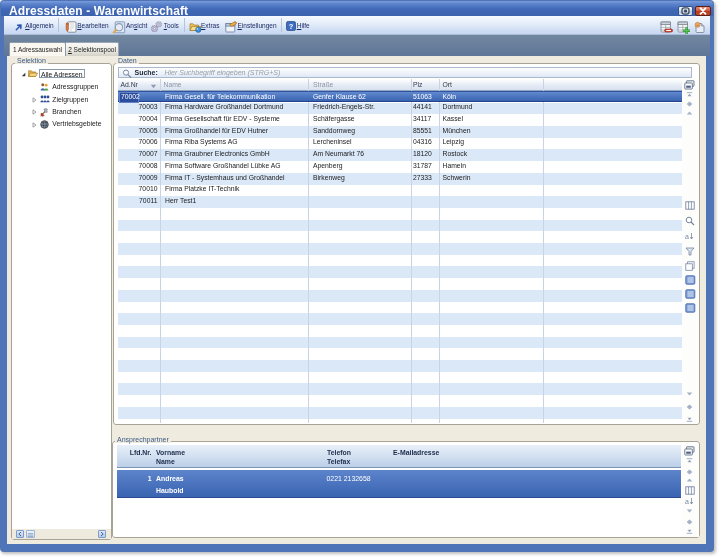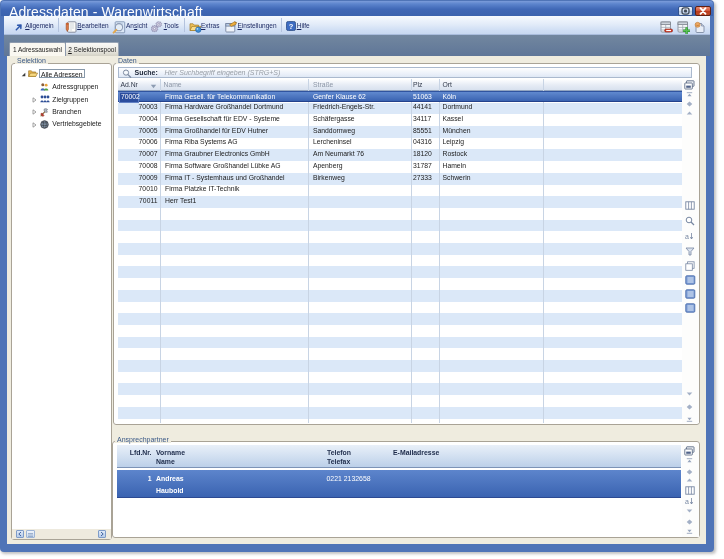--- a/index.html
+++ b/index.html
@@ -4,21 +4,21 @@
 <style>
   * { margin:0; padding:0; box-sizing:border-box; }
   html,body { width:724px; height:559px; background:#ffffff; font-family:"Liberation Sans", sans-serif; overflow:hidden; }
   .abs { position:absolute; }
   #win { position:absolute; left:0; top:0; width:714px; height:552px;
          background:#4f74b7; border-radius:4px 4px 4px 4px;
          box-shadow:1.5px 2px 3px rgba(130,130,130,.5); }
   #titlebar { position:absolute; left:1px; top:1px; width:712px; height:15px;
          border-radius:3px 3px 0 0;
          background:linear-gradient(#7b9cda 0%, #5c84cd 20%, #4068b6 55%, #3c63ae 100%); }
-  #title-text { position:absolute; left:8px; top:3px; font-size:14px; font-weight:normal; color:#ffffff; letter-spacing:0.1px; }
+  #title-text { position:absolute; left:8px; top:3px; font-size:12px; font-weight:bold; color:#ffffff; letter-spacing:0.1px; }
   .winbtn { position:absolute; top:5px; height:10px; border-radius:2px; }
   #btn-restore { left:677px; width:15px; border:1px solid #33548f;
         background:linear-gradient(#f4f8fd, #cfdcf0 50%, #b6c9e6 51%, #d5e1f2); }
   #btn-close { left:694px; width:16px; border:1px solid #5f2013;
         background:linear-gradient(#e78a70 0%, #d4573a 48%, #b83a1e 52%, #c04a27 100%); }
   #toolbar { position:absolute; left:4px; top:16px; width:706px; height:19px;
         background:linear-gradient(#f7fafe 0%, #e3ecf9 45%, #cfdef4 80%, #c8d8f0 100%);
         border-bottom:1px solid #a9bcdc; }
   .tbtext { position:absolute; top:6px; font-size:6.5px; color:#18255f; }
   .tbtext u { text-decoration:underline; }

